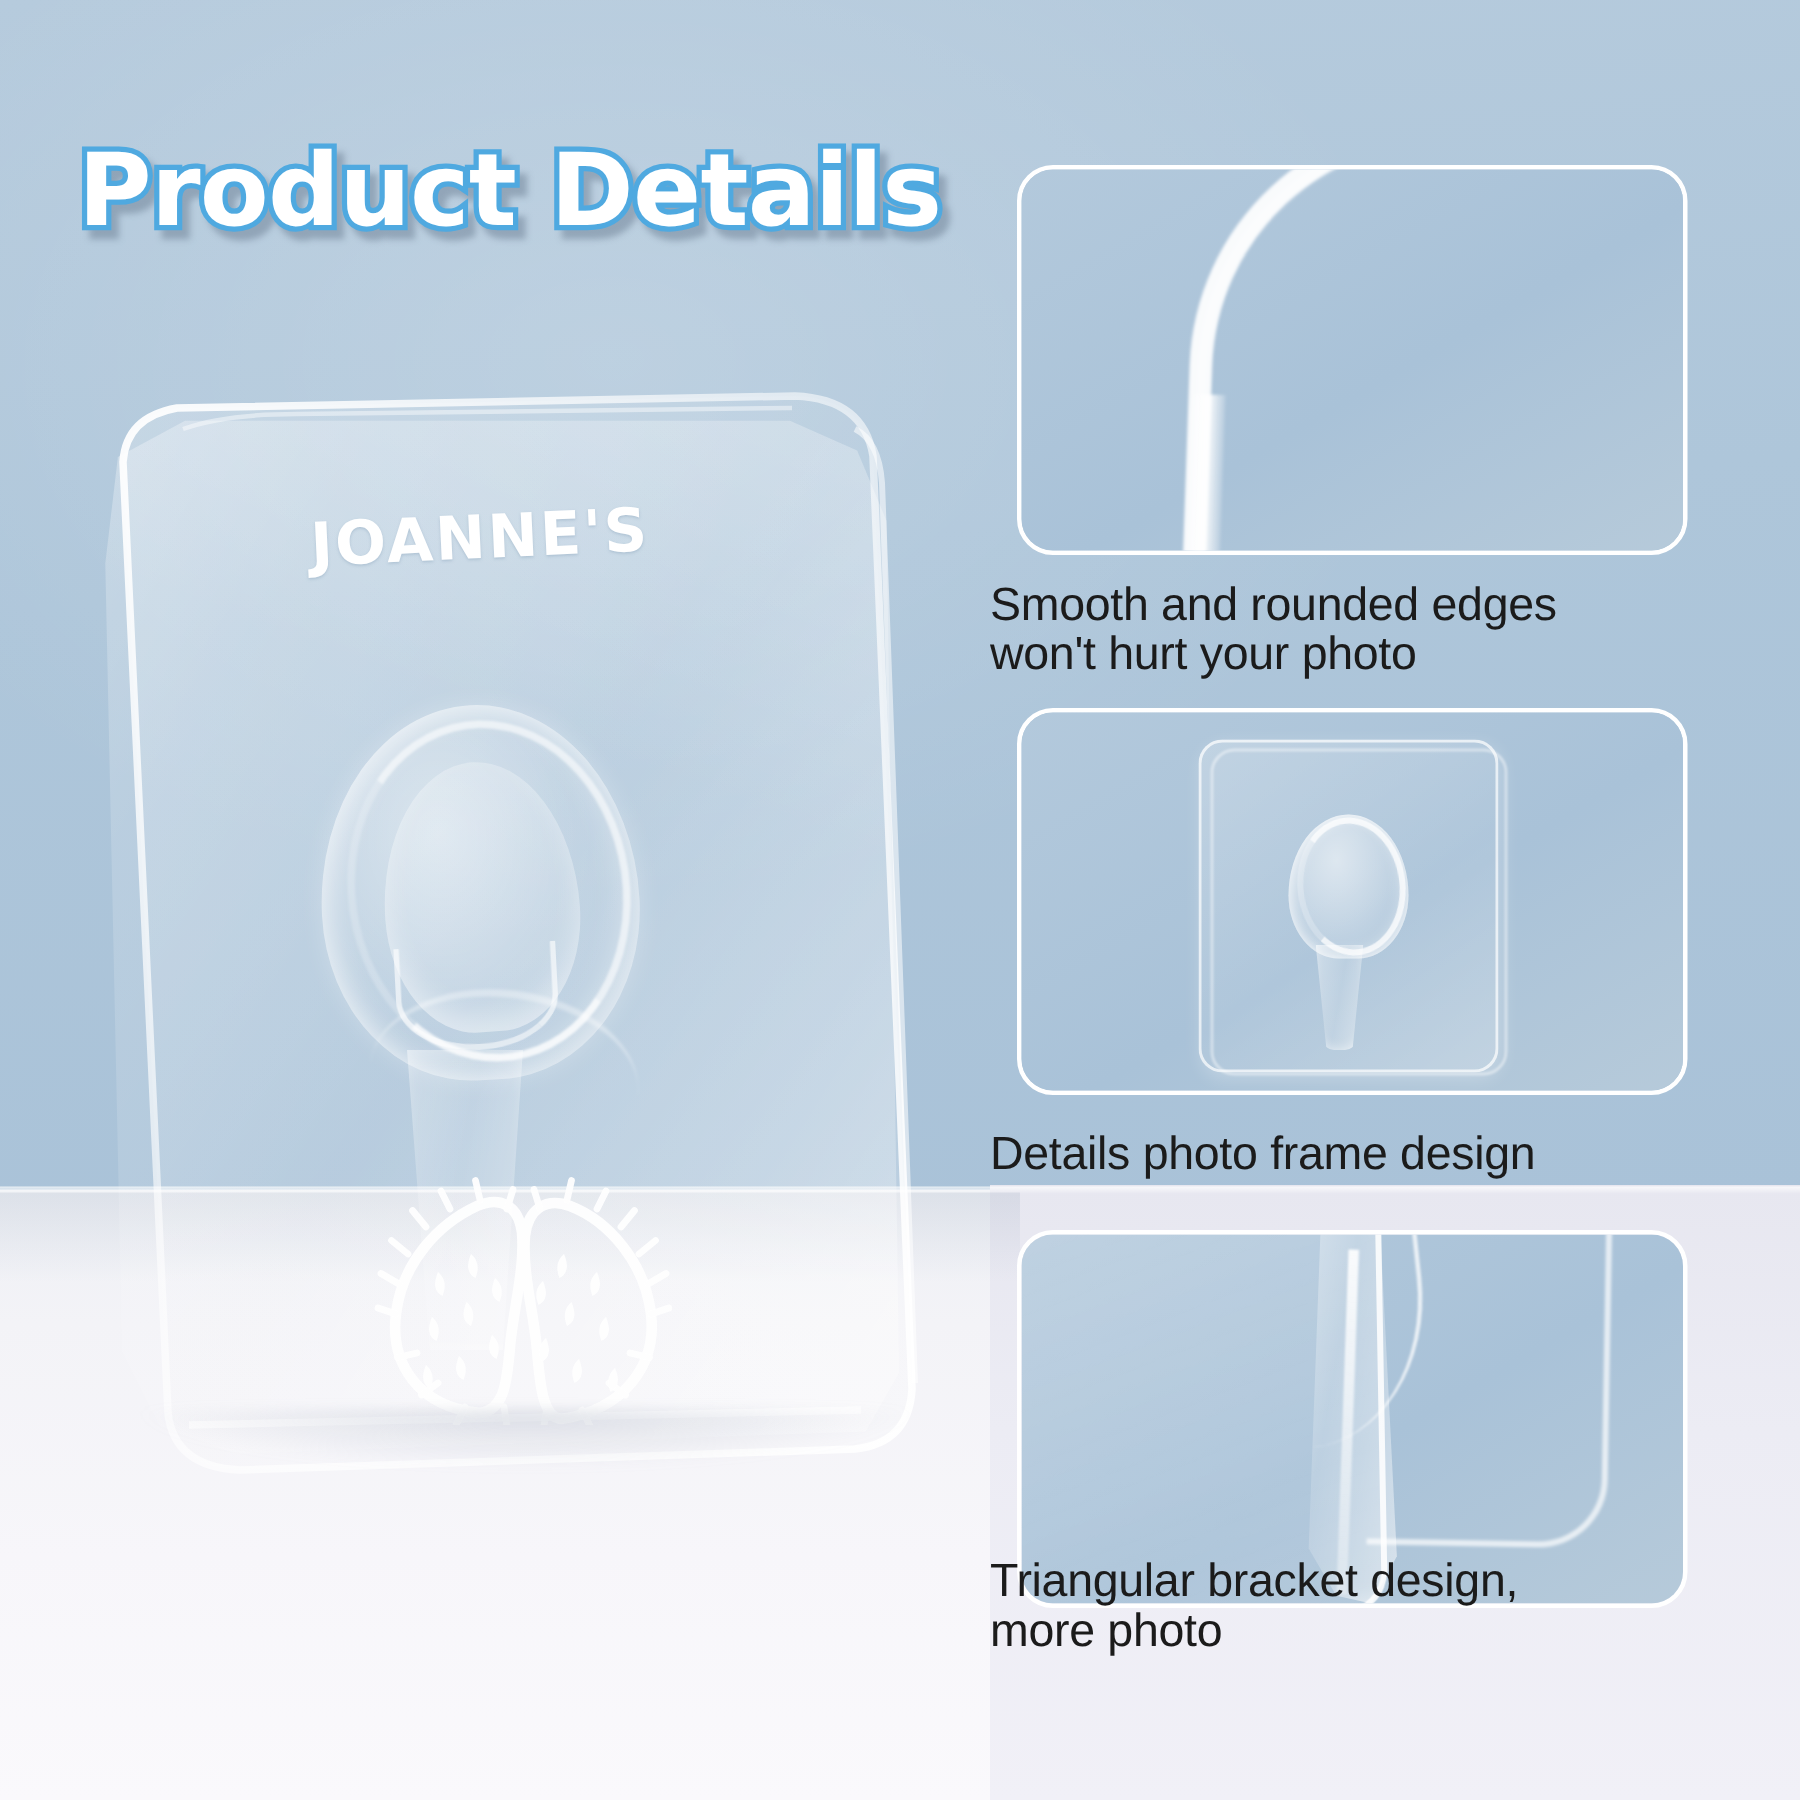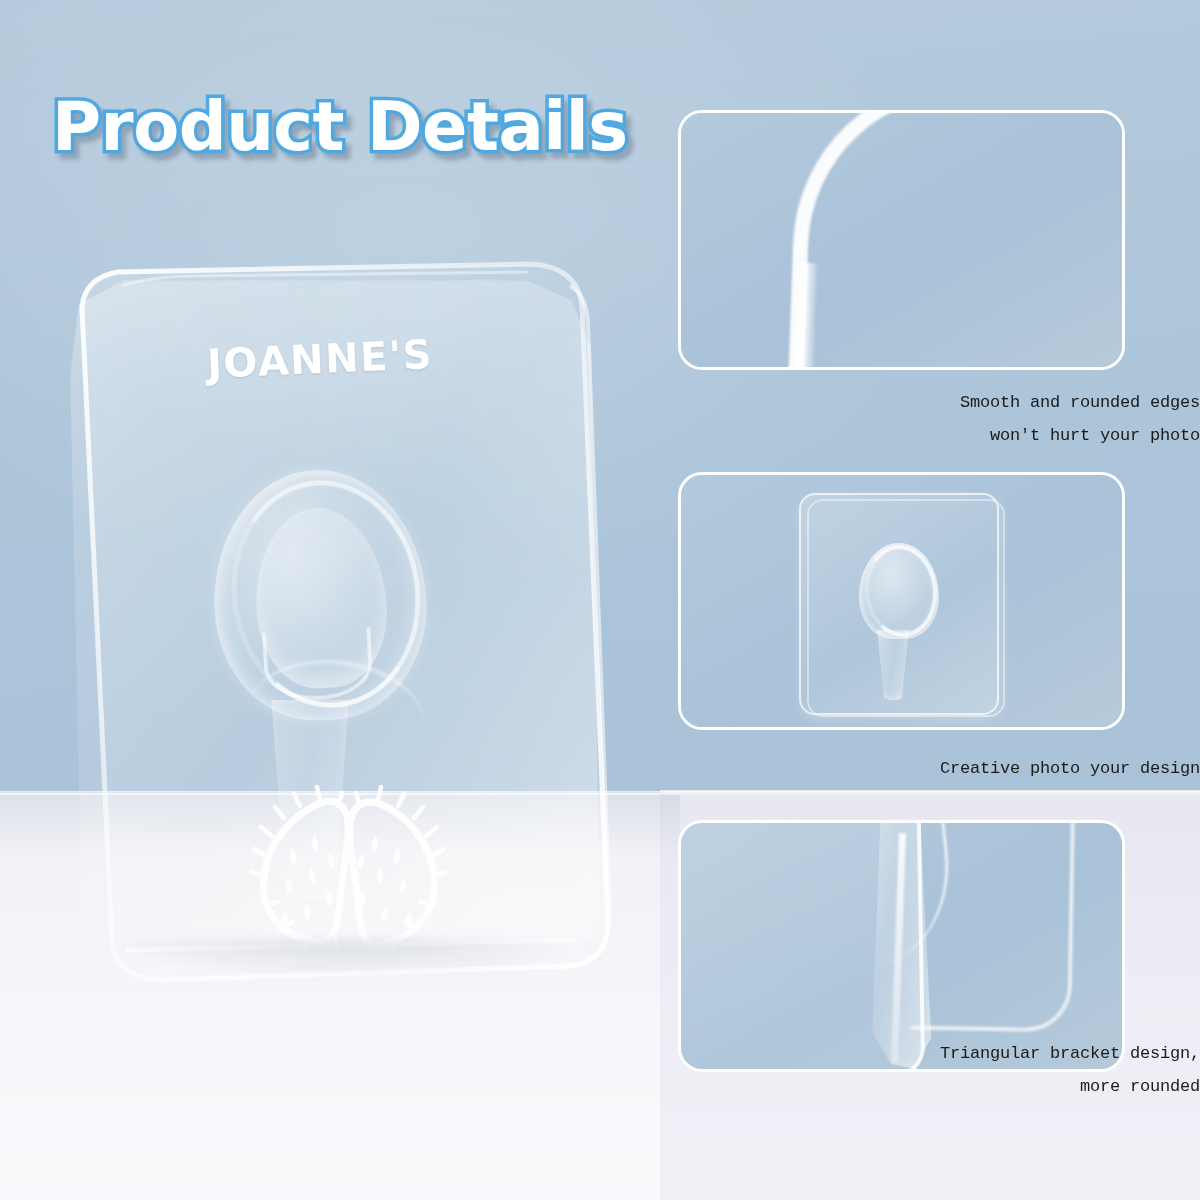--- a/index.html
+++ b/index.html
@@ -252,23 +252,23 @@
     border-radius:0 0 70% 0; transform:rotate(-6deg); filter:blur(.8px);
   }
   .bracket3-hl {
     position:absolute; left:214px; top:10px; width:7px; height:230px;
     background:linear-gradient(180deg,rgba(255,255,255,.9),rgba(255,255,255,.35));
     transform:rotate(2deg); filter:blur(.8px);
   }
 
   
   .caption {
-    position:absolute; left:0; width:540px; text-align:right;
-    color:#1b1b1b; font-family:Liberation Mono, monospace;
-    font-size:17px; line-height:33px; letter-spacing:-.2px;
+    position:absolute; left:0; width:540px; text-align:left;
+    color:#1b1b1b; font-family:Liberation Sans, sans-serif;
+    font-size:31px; line-height:33px; letter-spacing:-.2px;
   }
   #cap-0 { top:386px; }
   #cap-1 { top:752px; }
   #cap-2 { top:1037px; }
   .cap-line { display:block; white-space:nowrap; }
 </style>
 </head>
 <body>
 
 <div id="stage">
@@ -383,32 +383,32 @@
       <div class="card-photo">
         <div class="photo-bg-blue"></div>
         <div class="slab2"></div>
         <div class="slab2-edge"></div>
         <div class="bub2"></div>
         <div class="bub2-rim"></div>
         <div class="stem2"></div>
       </div>
     </div>
     <div class="caption" id="cap-1">
-      <span class="cap-line">Creative photo your design</span>
+      <span class="cap-line">Details photo frame design</span>
     </div>
 
     <div class="card" id="card-2">
       <div class="card-photo">
         <div class="photo-bg-blue"></div>
         <div class="slab3"></div>
         <div class="slab3b"></div>
         <div class="bracket3-fold"></div>
         <div class="bracket3"></div>
         <div class="bracket3-hl"></div>
       </div>
     </div>
     <div class="caption" id="cap-2">
       <span class="cap-line">Triangular bracket design,</span>
-      <span class="cap-line">more rounded</span>
+      <span class="cap-line">more photo</span>
     </div>
 
   </div>
 </div>
 
 </body></html>

